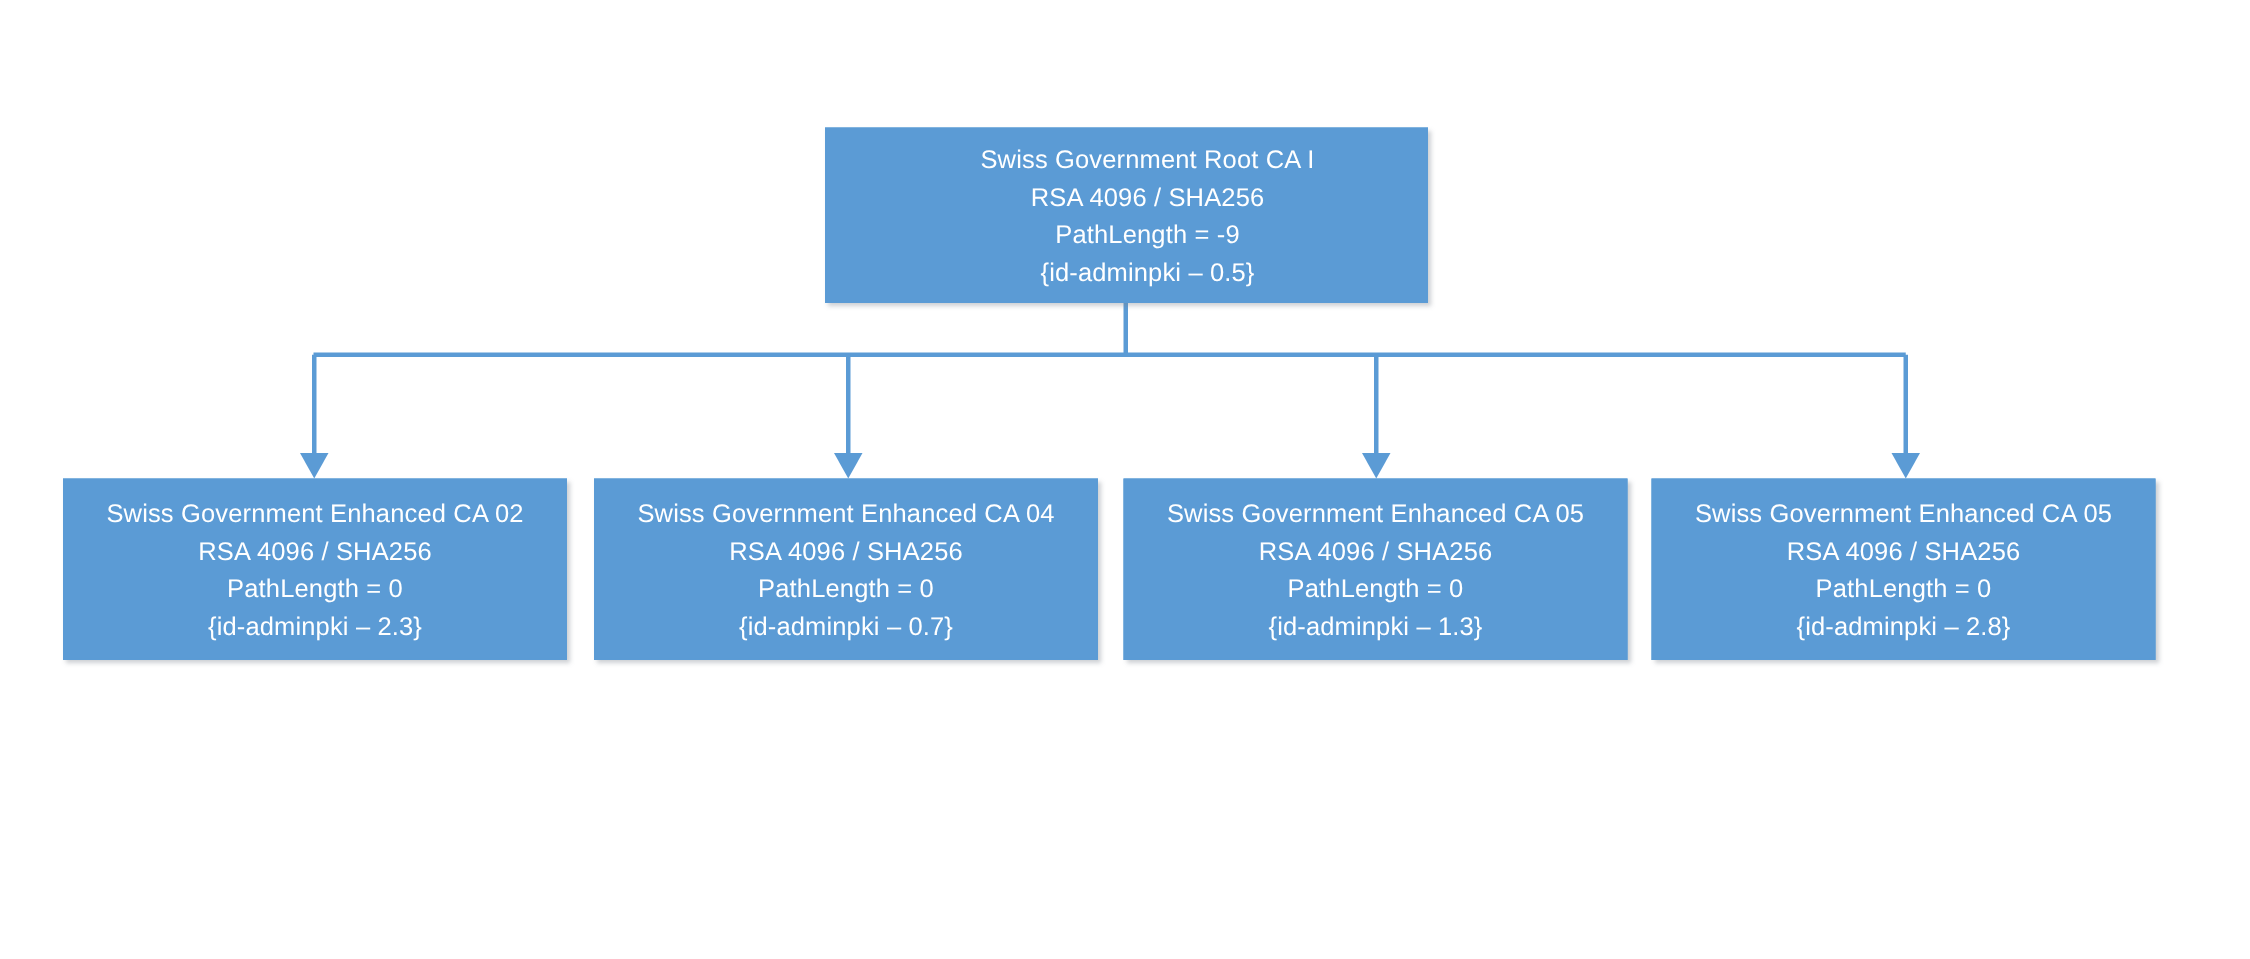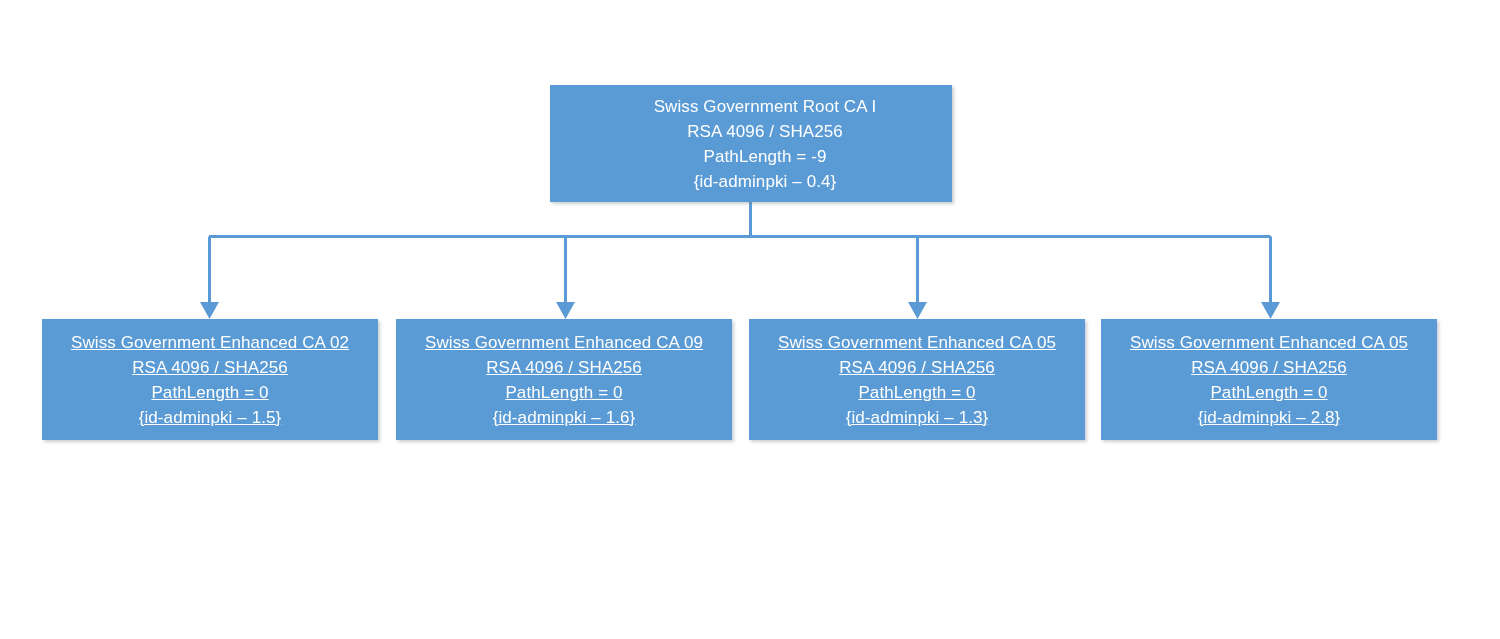--- a/index.html
+++ b/index.html
@@ -41,21 +41,20 @@
     left: 550px;
     top: 85px;
     width: 402px;
     height: 117px;
     padding-left: 28px;
   }
   .child-node {
     top: 319px;
     width: 336px;
     height: 121px;
-    text-decoration: underline;
   }
   #child-node-0 { left: 42px; }
   #child-node-1 { left: 396px; }
   #child-node-2 { left: 749px; }
   #child-node-3 { left: 1101px; }
 
   #connectors {
     position: absolute;
     left: 0;
     top: 0;
@@ -83,35 +82,35 @@
       <polygon points="556,302 575,302 565.5,319"></polygon>
       <polygon points="908,302 927,302 917.5,319"></polygon>
       <polygon points="1261,302 1280,302 1270.5,319"></polygon>
     </g>
   </svg>
 
   <div class="node" id="root-node">
     <span class="line">Swiss Government Root CA I</span>
     <span class="line">RSA 4096 / SHA256</span>
     <span class="line">PathLength = -9</span>
-    <span class="line">{id-adminpki – 0.4}</span>
+    <span class="line">{id-adminpki – 0.5}</span>
   </div>
 
   <div class="node child-node" id="child-node-0">
     <span class="line">Swiss Government Enhanced CA 02</span>
     <span class="line">RSA 4096 / SHA256</span>
     <span class="line">PathLength = 0</span>
-    <span class="line">{id-adminpki – 1.5}</span>
+    <span class="line">{id-adminpki – 2.3}</span>
   </div>
 
   <div class="node child-node" id="child-node-1">
-    <span class="line">Swiss Government Enhanced CA 09</span>
+    <span class="line">Swiss Government Enhanced CA 04</span>
     <span class="line">RSA 4096 / SHA256</span>
     <span class="line">PathLength = 0</span>
-    <span class="line">{id-adminpki – 1.6}</span>
+    <span class="line">{id-adminpki – 0.7}</span>
   </div>
 
   <div class="node child-node" id="child-node-2">
     <span class="line">Swiss Government Enhanced CA 05</span>
     <span class="line">RSA 4096 / SHA256</span>
     <span class="line">PathLength = 0</span>
     <span class="line">{id-adminpki – 1.3}</span>
   </div>
 
   <div class="node child-node" id="child-node-3">

